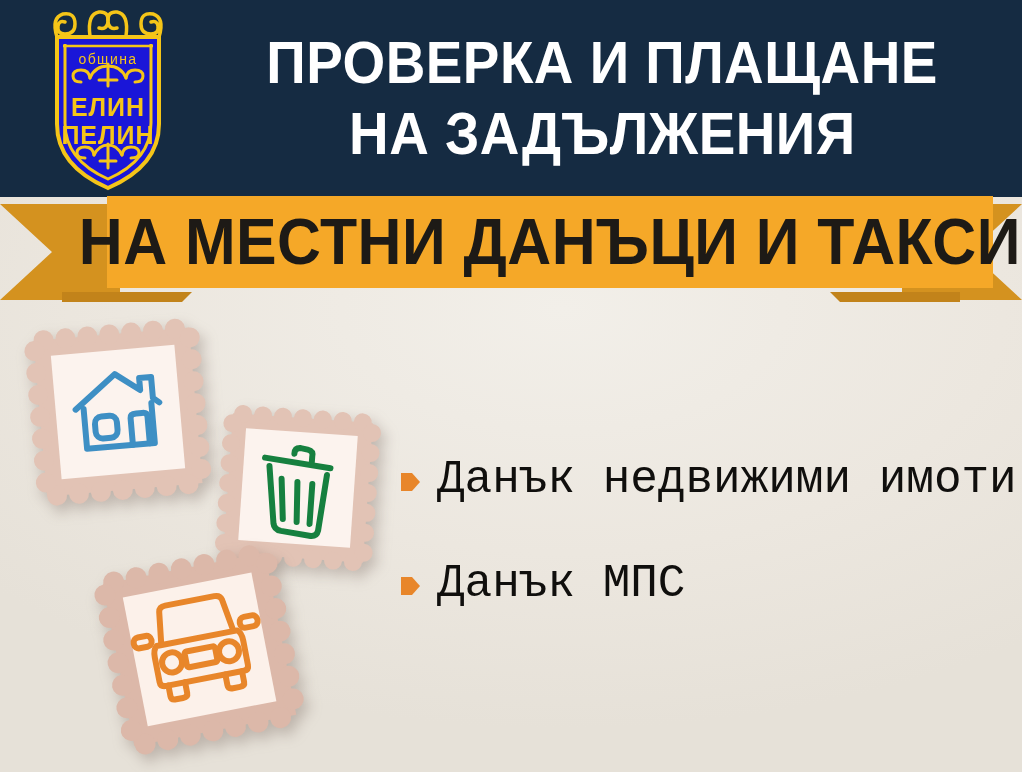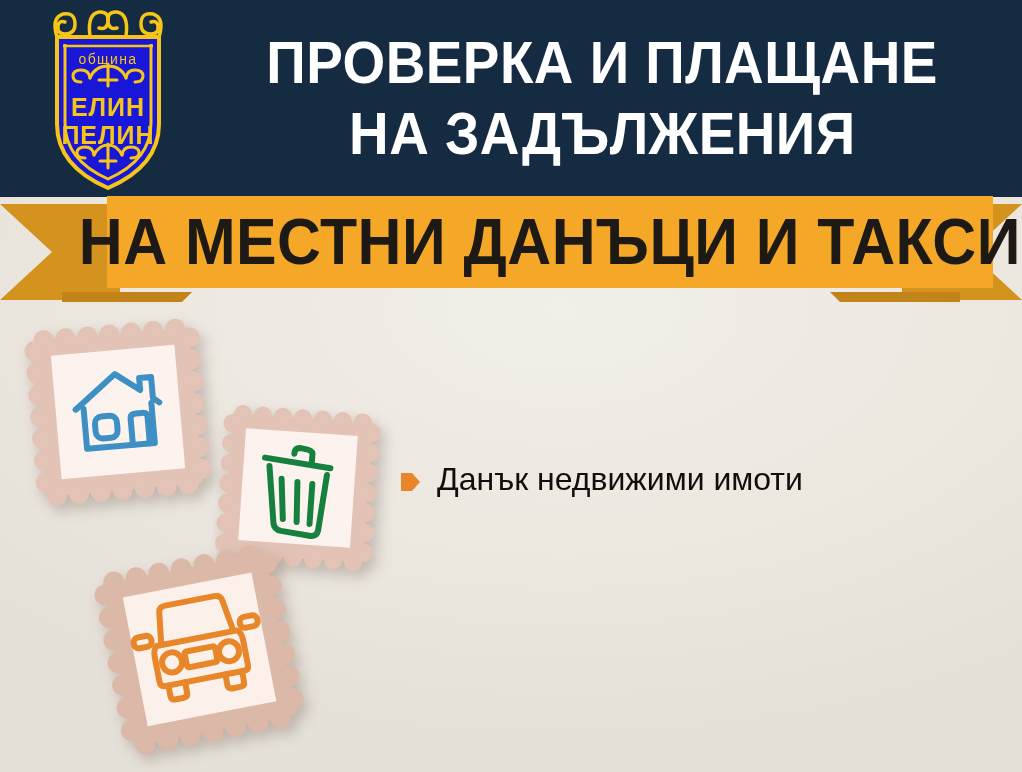--- a/index.html
+++ b/index.html
@@ -158,23 +158,23 @@
   }
   .bullet-marker {
     flex: 0 0 auto;
     width: 19px;
     height: 22px;
     margin-right: 17px;
     margin-top: 3px;
   }
   .bullet-marker svg { display: block; width: 19px; height: 22px; }
   .bullet-label {
-    font-family: Liberation Sans, sans-serif;
+    font-family: Liberation Mono, monospace;
     font-weight: 400;
-    font-size: 32px;
+    font-size: 46px;
     color: #100f0d;
     line-height: 1.05;
     white-space: nowrap;
   }
 </style>
 </head>
 <body>
 
 <div id="poster">
 
@@ -402,16 +402,24 @@
     <div class="bullet-row">
       <span class="bullet-marker">
         <svg viewBox="0 0 19 22" xmlns="http://www.w3.org/2000/svg">
           <path d="M0 2 L11 2 L19 11 L11 20 L0 20 Z" fill="#e8862a"></path>
         </svg>
       </span>
       <span class="bullet-label">Данък недвижими имоти</span>
     </div>
 
 
+    <div class="bullet-row">
+      <span class="bullet-marker">
+        <svg viewBox="0 0 19 22" xmlns="http://www.w3.org/2000/svg">
+          <path d="M0 2 L11 2 L19 11 L11 20 L0 20 Z" fill="#e8862a"></path>
+        </svg>
+      </span>
+      <span class="bullet-label">Данък МПС</span>
+    </div>
 
   </div>
 
 </div>
 
 </body></html>

